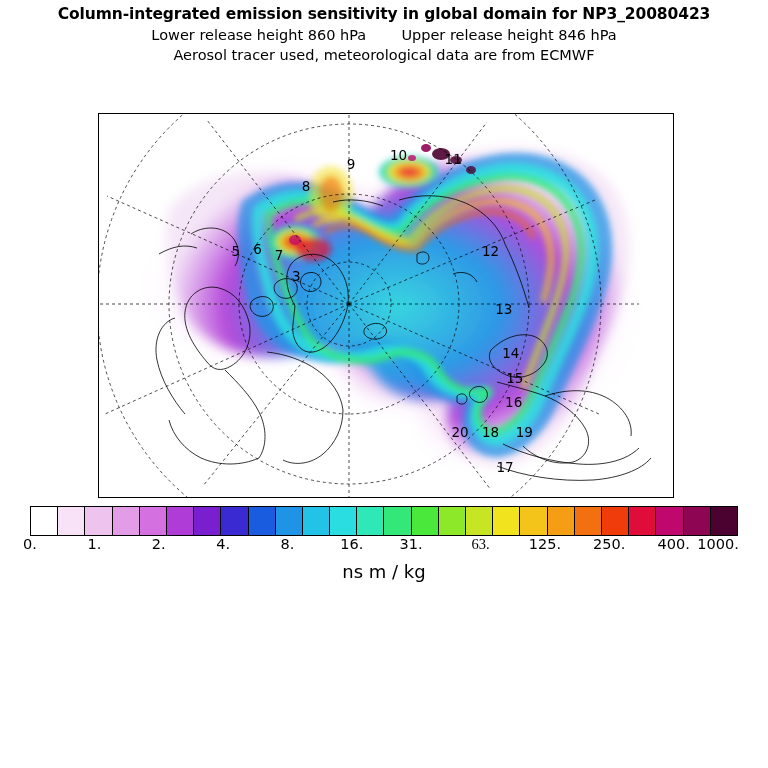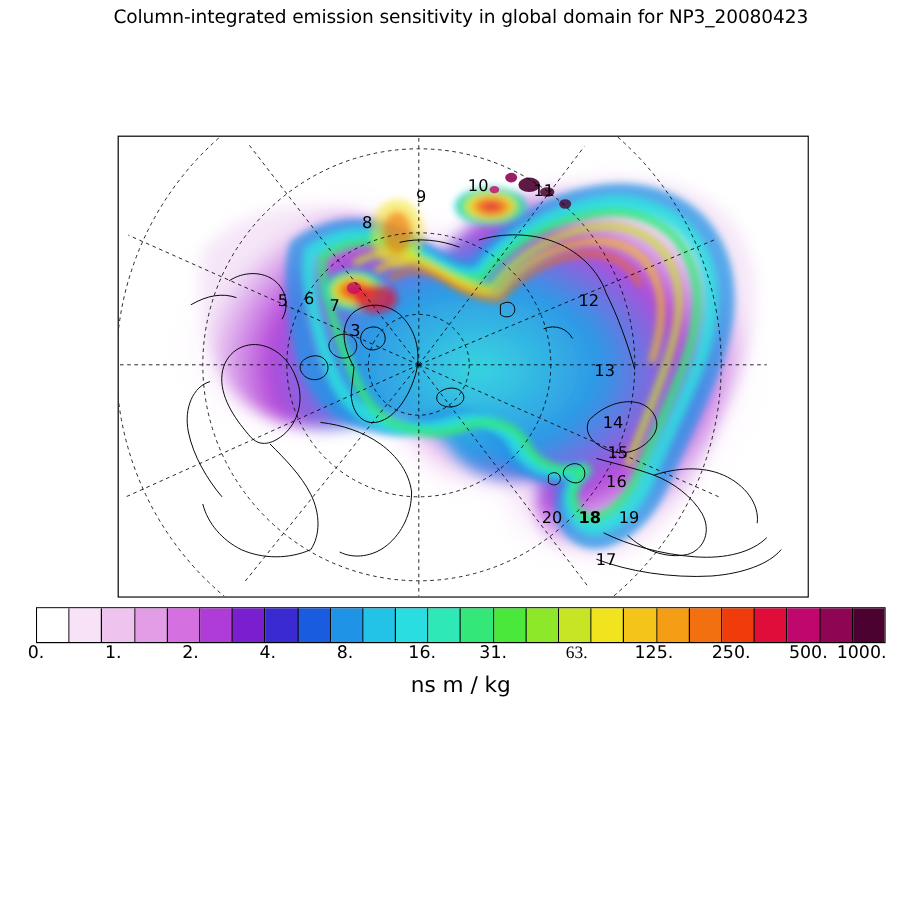--- a/index.html
+++ b/index.html
@@ -23,21 +23,21 @@
   
   .header {
     position: absolute;
     top: 0;
     left: 0;
     width: 768px;
     text-align: center;
   }
   .title-main {
     font-size: 15.5px;
-    font-weight: normal;
+    font-weight: bold;
     letter-spacing: -0.1px;
     margin-top: 5px;
     white-space: nowrap;
   }
   .subline {
     font-size: 14.5px;
     margin-top: 4px;
     white-space: nowrap;
   }
   .subline .gap {
@@ -127,20 +127,26 @@
     white-space: nowrap;
   }
 </style>
 </head>
 <body>
 
 <div id="root">
 
   <div class="header">
     <div class="title-main">Column-integrated emission sensitivity in global domain for NP3_20080423</div>
+    <div class="subline">
+      <span>Lower release height  860 hPa</span>
+      <span class="gap"></span>
+      <span>Upper release height  846 hPa</span>
+    </div>
+    <div class="subline">Aerosol tracer used, meteorological data are from ECMWF</div>
   </div>
 
   <div class="map-panel">
     <svg class="map-svg" width="574" height="383" viewBox="0 0 574 383">
       <defs>
 
         <radialGradient id="plumeCore" cx="50%" cy="50%" r="50%">
           <stop offset="0%" stop-color="#e00c3a"></stop>
           <stop offset="35%" stop-color="#f2700f"></stop>
           <stop offset="60%" stop-color="#f2e31f"></stop>
@@ -322,21 +328,21 @@
         <div class="pt-label" style="left: 247.68px; top: 42.35px;">9</div>
         <div class="pt-label" style="left: 290.88px; top: 32.725px;">10</div>
         <div class="pt-label" style="left: 345.6px; top: 36.575px;">11</div>
         <div class="pt-label" style="left: 383.04px; top: 128.975px;">12</div>
         <div class="pt-label" style="left: 396.288px; top: 186.725px;">13</div>
         <div class="pt-label" style="left: 403.2px; top: 231px;">14</div>
         <div class="pt-label" style="left: 407.232px; top: 256.025px;">15</div>
         <div class="pt-label" style="left: 406.08px; top: 280.28px;">16</div>
         <div class="pt-label" style="left: 352.512px; top: 309.925px;">20</div>
         <div class="pt-label" style="left: 368.64px; top: 309.925px; padding-left: 48px;">19</div>
-        <div class="pt-label" style="left: 383.04px; top: 309.925px; font-weight: bold;">18</div>
+        <div class="pt-label" style="left: 383.04px; top: 309.925px;">18</div>
         <div class="pt-label" style="left: 397.44px; top: 304.15px; margin-top: 41px;">17</div>
       </div>
   </div>
 
   <div class="colorbar-wrap">
     <div class="colorbar" id="colorbar-cells">
         <div class="cb-cell" style="background: rgb(255, 255, 255);"></div>
         <div class="cb-cell" style="background: rgb(247, 226, 247);"></div>
         <div class="cb-cell" style="background: rgb(238, 195, 238);"></div>
         <div class="cb-cell" style="background: rgb(227, 157, 230);"></div>
@@ -368,19 +374,19 @@
       <div class="cb-label" style="left: 30px;">0.</div>
       <div class="cb-label" style="left: 94.3636px;">1.</div>
       <div class="cb-label" style="left: 158.727px;">2.</div>
       <div class="cb-label" style="left: 223.091px;">4.</div>
       <div class="cb-label" style="left: 287.455px;">8.</div>
       <div class="cb-label" style="left: 351.818px;">16.</div>
       <div class="cb-label" style="left: 411px;">31.</div>
       <div class="cb-label" style="left: 480.545px; font-family: Liberation Serif, serif;">63.</div>
       <div class="cb-label" style="left: 544.909px;">125.</div>
       <div class="cb-label" style="left: 609.273px;">250.</div>
-      <div class="cb-label" style="left: 673.636px;">500.</div>
+      <div class="cb-label" style="left: 673.636px;">400.</div>
       <div class="cb-label" style="left: 718px;">1000.</div>
     </div>
 
   <div class="cb-units">ns m / kg</div>
 
 </div>
 
 </body></html>

